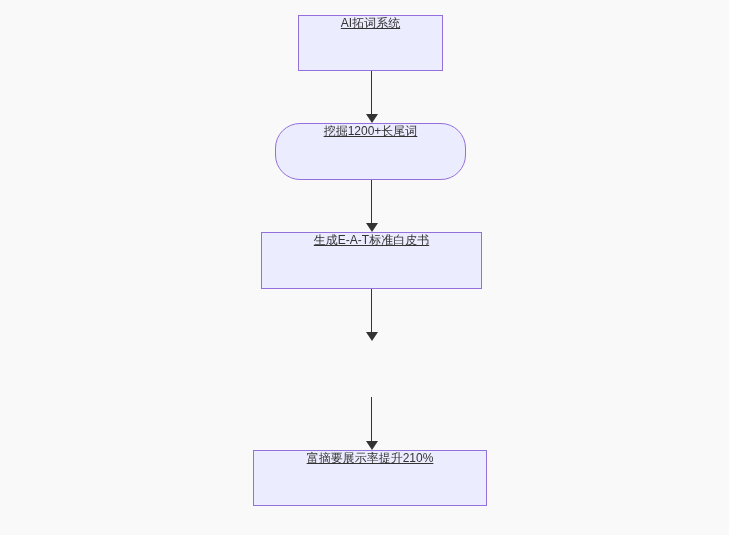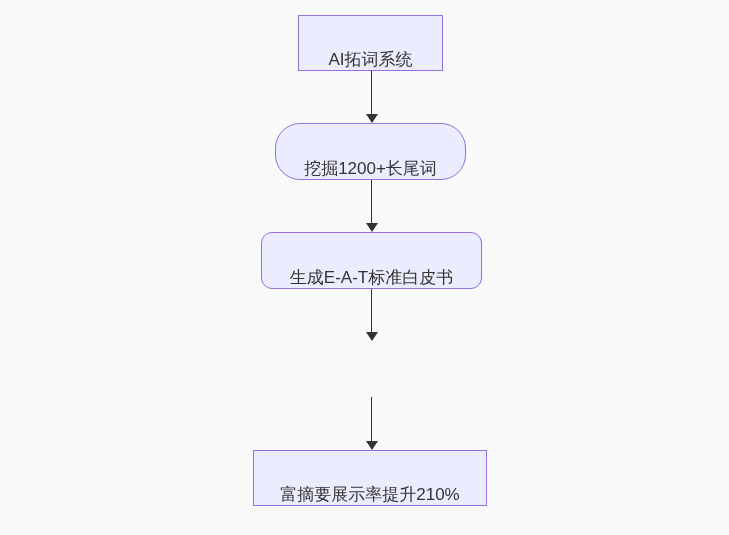--- a/index.html
+++ b/index.html
@@ -18,33 +18,34 @@
   .canvas {
     position: relative;
     width: 729px;
     height: 535px;
     background: var(--canvas-bg);
     overflow: hidden;
   }
   .node {
     position: absolute;
     display: flex;
-    align-items: flex-end;
+    align-items: flex-start;
     justify-content: center;
     background: var(--node-fill);
     border: 1px solid var(--node-border);
     color: var(--node-text);
-    font-size: 17px;
+    font-size: 12px;
     line-height: 1.2;
     text-align: center;
     white-space: nowrap;
+    text-decoration: underline;
   }
   .n0 { left: 298px; top: 15px;  width: 145px; height: 56px; }
   .n1 { left: 275px; top: 123px; width: 191px; height: 57px; border-radius: 25px; }
-  .n2 { left: 261px; top: 232px; width: 221px; height: 57px; border-radius: 11px; }
+  .n2 { left: 261px; top: 232px; width: 221px; height: 57px; }
   .n3 { left: 264px; top: 341px; width: 214px; height: 56px; }
   .n4 { left: 253px; top: 450px; width: 234px; height: 56px; }
 
   .arrow {
     position: absolute;
     left: 365px;
     width: 13px;
   }
   .a0 { top: 71px;  height: 52px; }
   .a1 { top: 180px; height: 52px; }

